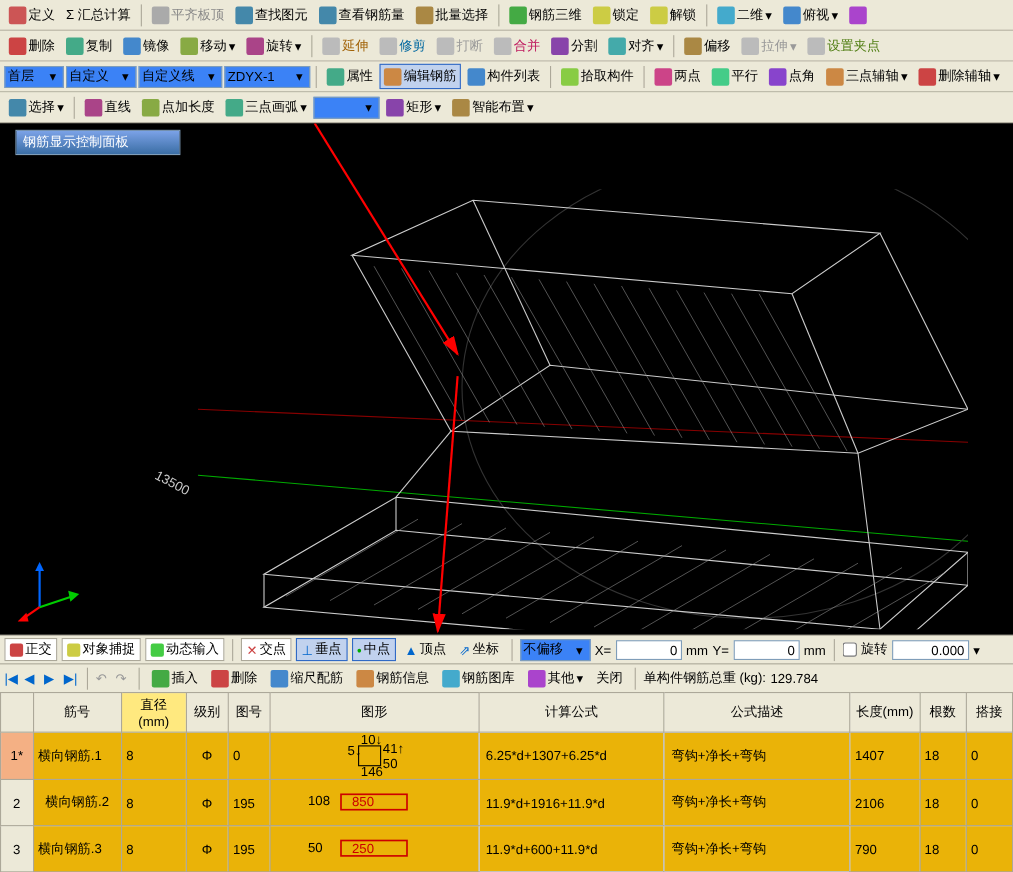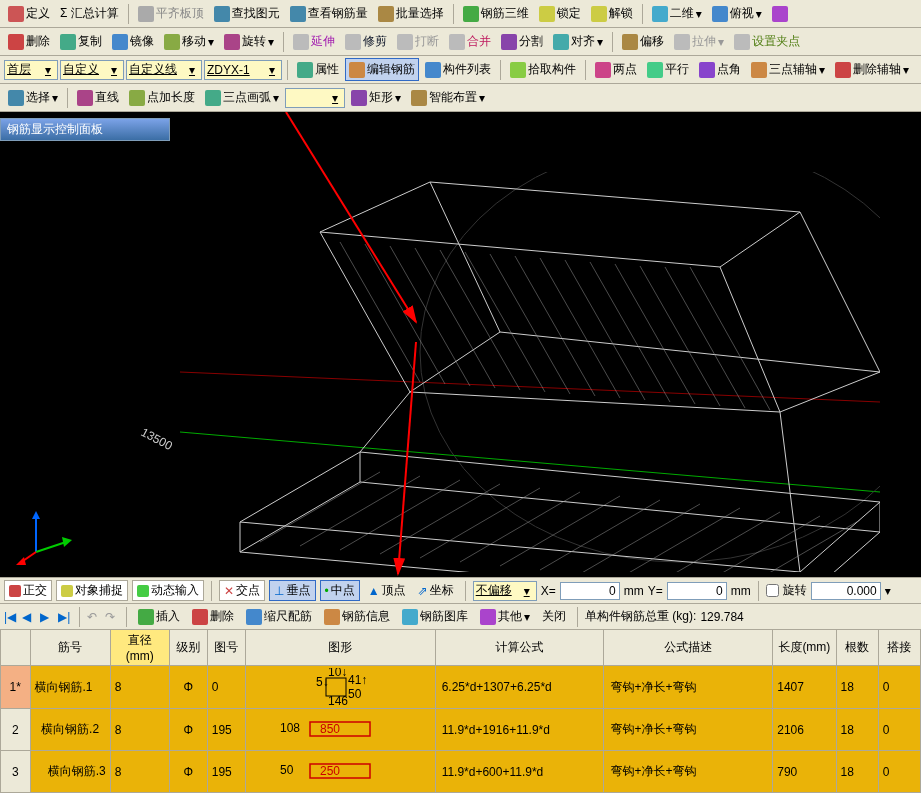--- a/index.html
+++ b/index.html
@@ -1,25 +1,25 @@
 <!DOCTYPE html>
 <html><head>
 <meta charset="utf-8">
 <style>
 * { box-sizing: border-box; margin: 0; padding: 0; font-family: "Microsoft YaHei", SimSun, sans-serif; font-size: 12px; }
 body { background: #ece9d8; width: 921px; height: 793px; overflow: hidden; position: relative; }
 .toolbar { background: #ece9d8; border-bottom: 1px solid #aca899; display: flex; align-items: center; padding: 2px 4px; gap: 2px; white-space: nowrap; }
 .tb-btn { display: inline-flex; align-items: center; gap: 2px; padding: 2px 3px; cursor: pointer; border: 1px solid transparent; }
 .tb-icon { width: 16px; height: 16px; display: inline-block; background: #85b; border-radius: 2px; flex-shrink: 0; }
 .tb-sep { width: 1px; height: 20px; background: #aca899; margin: 0 3px; }
-.tb-drop { display: inline-flex; align-items: center; border: 1px solid #7f9db9; background: #fef9c3; height: 20px; padding: 0 2px; text-decoration: underline; }
+.tb-drop { display: inline-flex; align-items: center; border: 1px solid #7f9db9; background: #3b82f6; height: 20px; padding: 0 2px; }
 .tb-drop .arrow { width: 14px; text-align: center; color: #000; }
 .highlight-btn { border: 1px solid #316ac5 !important; background: #c1d2ee !important; }
 .viewport { position: relative; background: #000; height: 465px; width: 100%; overflow: hidden; }
-.panel { position: absolute; top: 6px; left: 0; width: 170px; background: #15803d; border: 1px solid #7f9db9; }
+.panel { position: absolute; top: 6px; left: 14px; width: 150px; background: #15803d; border: 1px solid #7f9db9; }
 .panel-title { background: linear-gradient(#7ba2e7,#3b6ea5); color: #fff; padding: 2px 6px; font-size: 12px; }
 .panel-body { background: #fff; padding: 4px; height: 150px; }
 .panel-body label { display: block; font-size: 12px; color: #000; }
 .panel-body input[type="checkbox"] { margin-right: 4px; vertical-align: middle; }
 .axis { position: absolute; bottom: 10px; left: 16px; width: 60px; height: 60px; }
 .arrow-red { position: absolute; pointer-events: none; }
 .wireframe { position: absolute; top: 60px; left: 180px; width: 700px; height: 400px; }
 .statusbar { background: #ece9d8; border-top: 1px solid #aca899; display: flex; align-items: center; padding: 2px 4px; gap: 4px; height: 26px; }
 .num-input { border: 1px solid #7f9db9; background: #fff; width: 60px; text-align: right; padding: 1px 3px; height: 18px; }
 .opt-btn { border: 1px solid #aca899; padding: 1px 4px; display: inline-flex; align-items: center; gap: 2px; background: #fff; }
@@ -94,25 +94,25 @@
       <span class="tb-icon" style="background:#4a8"></span>
       <span>复制</span>
     </span>
   <span class="tb-btn">
       <span class="tb-icon" style="background:#48c"></span>
       <span>镜像</span>
     </span>
   <span class="tb-btn"><span class="tb-icon" style="background:#8a4"></span><span>移动</span> ▾</span>
   <span class="tb-btn"><span class="tb-icon" style="background:#a48"></span><span>旋转</span> ▾</span>
   <span class="tb-sep"></span>
-  <span class="tb-btn" style="color:#a21caf">
+  <span class="tb-btn" style="color:#a16207">
       <span class="tb-icon" style="background:#bbb"></span>
       <span>延伸</span>
     </span>
-  <span class="tb-btn" style="color:#0f172a">
+  <span class="tb-btn" style="color:#0369a1">
       <span class="tb-icon" style="background:#bbb"></span>
       <span>修剪</span>
     </span>
   <span class="tb-btn" style="color:#999">
       <span class="tb-icon" style="background:#bbb"></span>
       <span>打断</span>
     </span>
   <span class="tb-btn" style="color:#be185d">
       <span class="tb-icon" style="background:#bbb"></span>
       <span>合并</span>
@@ -447,21 +447,21 @@
             </svg>
           </td>
           <td class="calc-cell">11.9*d+1916+11.9*d</td>
           <td class="desc-cell">弯钩+净长+弯钩</td>
           <td style="text-align:left;padding-left:4px">2106</td>
           <td style="text-align:left;padding-left:4px">18</td>
           <td style="text-align:left;padding-left:4px">0</td>
         </tr>
         <tr style="height: 42px;">
           <td class="rowhead ">3</td>
-          <td style="text-align:right;padding-left:4px">横向钢筋.3</td>
+          <td style="text-align:left;padding-left:4px">横向钢筋.3</td>
           <td style="text-align:left;padding-left:4px">8</td>
           <td>Φ</td>
           <td style="text-align:left;padding-left:4px">195</td>
           <td class="shape-cell">
             <svg width="120" height="24">
               <text x="0" y="14" font-size="11">50</text>
               <rect x="30" y="4" width="60" height="14" fill="none" stroke="#c00" stroke-width="1.5"></rect>
               <text x="40" y="15" font-size="10" fill="#c00">250</text>
             </svg>
           </td>

